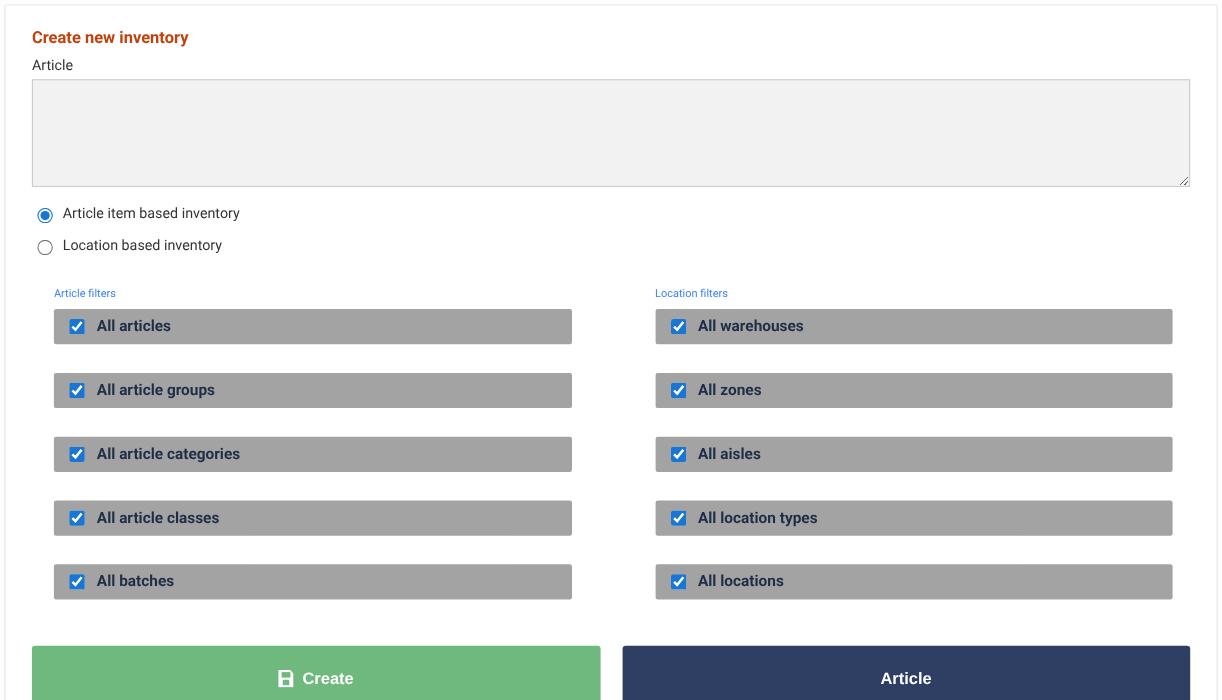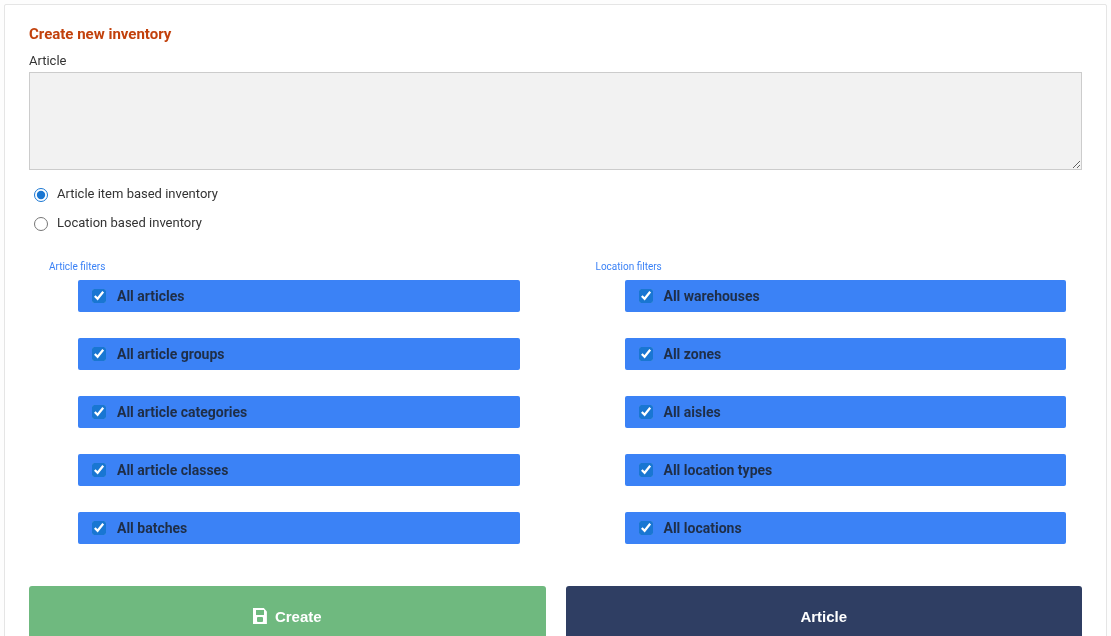--- a/index.html
+++ b/index.html
@@ -69,31 +69,30 @@
     pointer-events: none;
     z-index: -1;
   }
   .filter-title {
     font-size: 10px;
     font-weight: 400;
     color: #3b82f6;
     margin: 0 0 8px 0;
   }
   .check-item {
-    background: #3b82f6;
+    background: #a3a3a3;
     border-radius: 2px;
     padding: 6px 10px;
     margin-bottom: 26px;
     display: flex;
     align-items: center;
     gap: 8px;
     color: #1f2e47;
     font-weight: 700;
     font-size: 14px;
-    margin-left: 29px;
   }
   .check-item:last-child { margin-bottom: 4px; }
   .check-item input[type=checkbox] {
     accent-color: #1976d2;
     width: 14px; height: 14px;
   }
   .buttons-row {
     display: flex;
     gap: 20px;
     margin-top: 18px;

